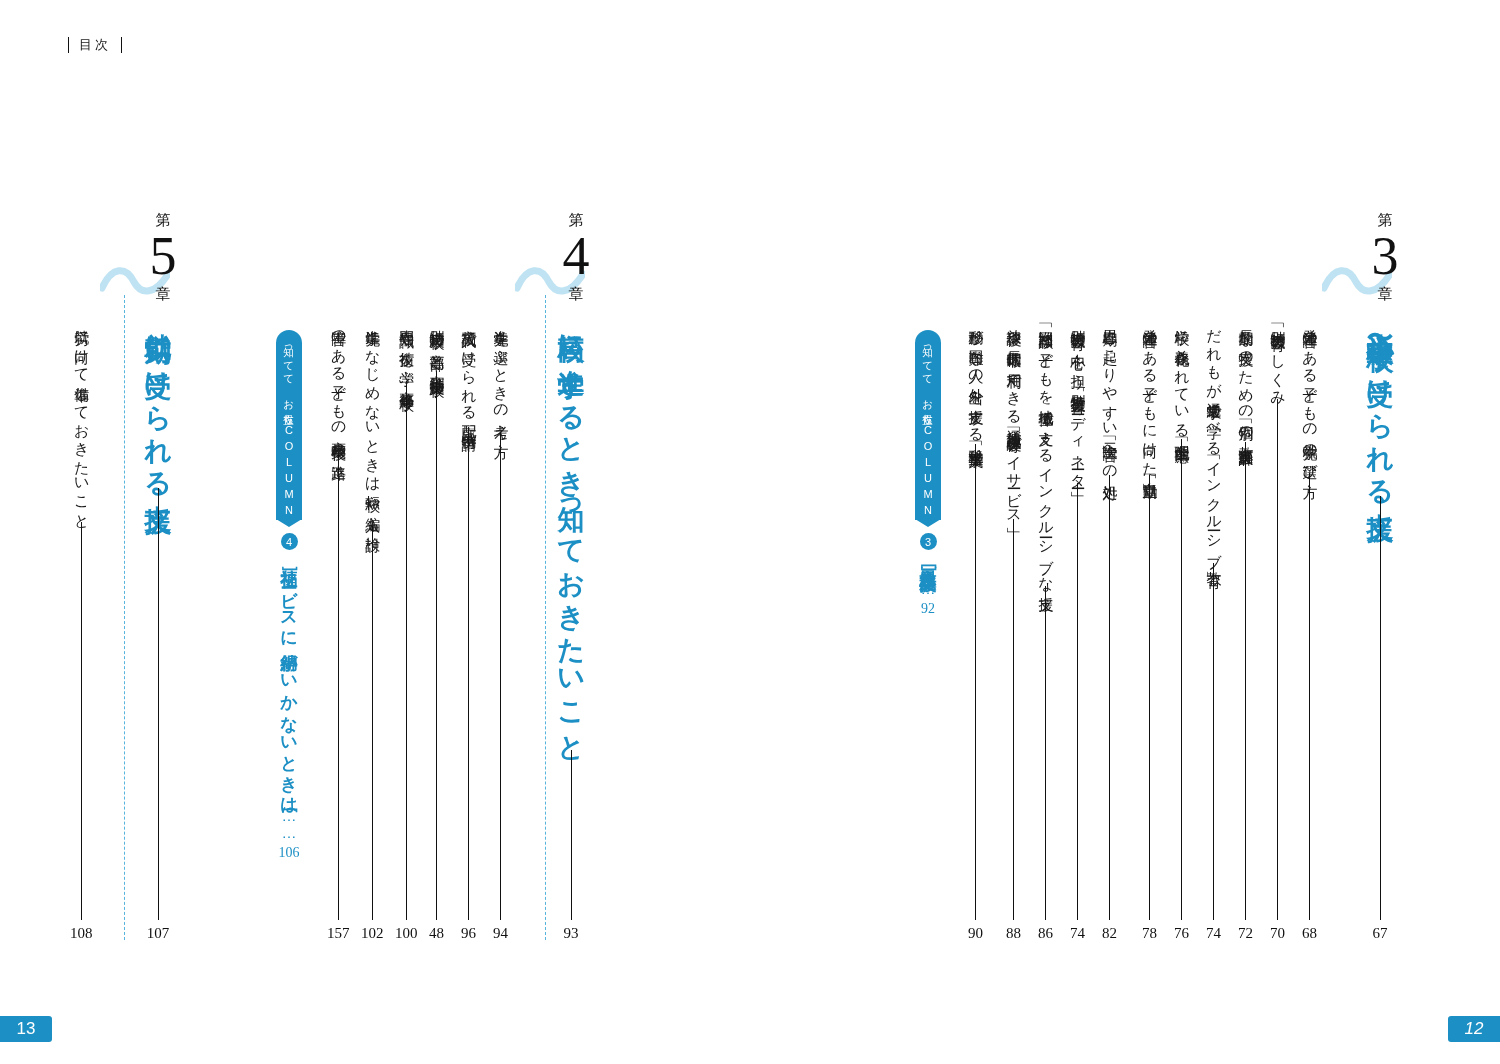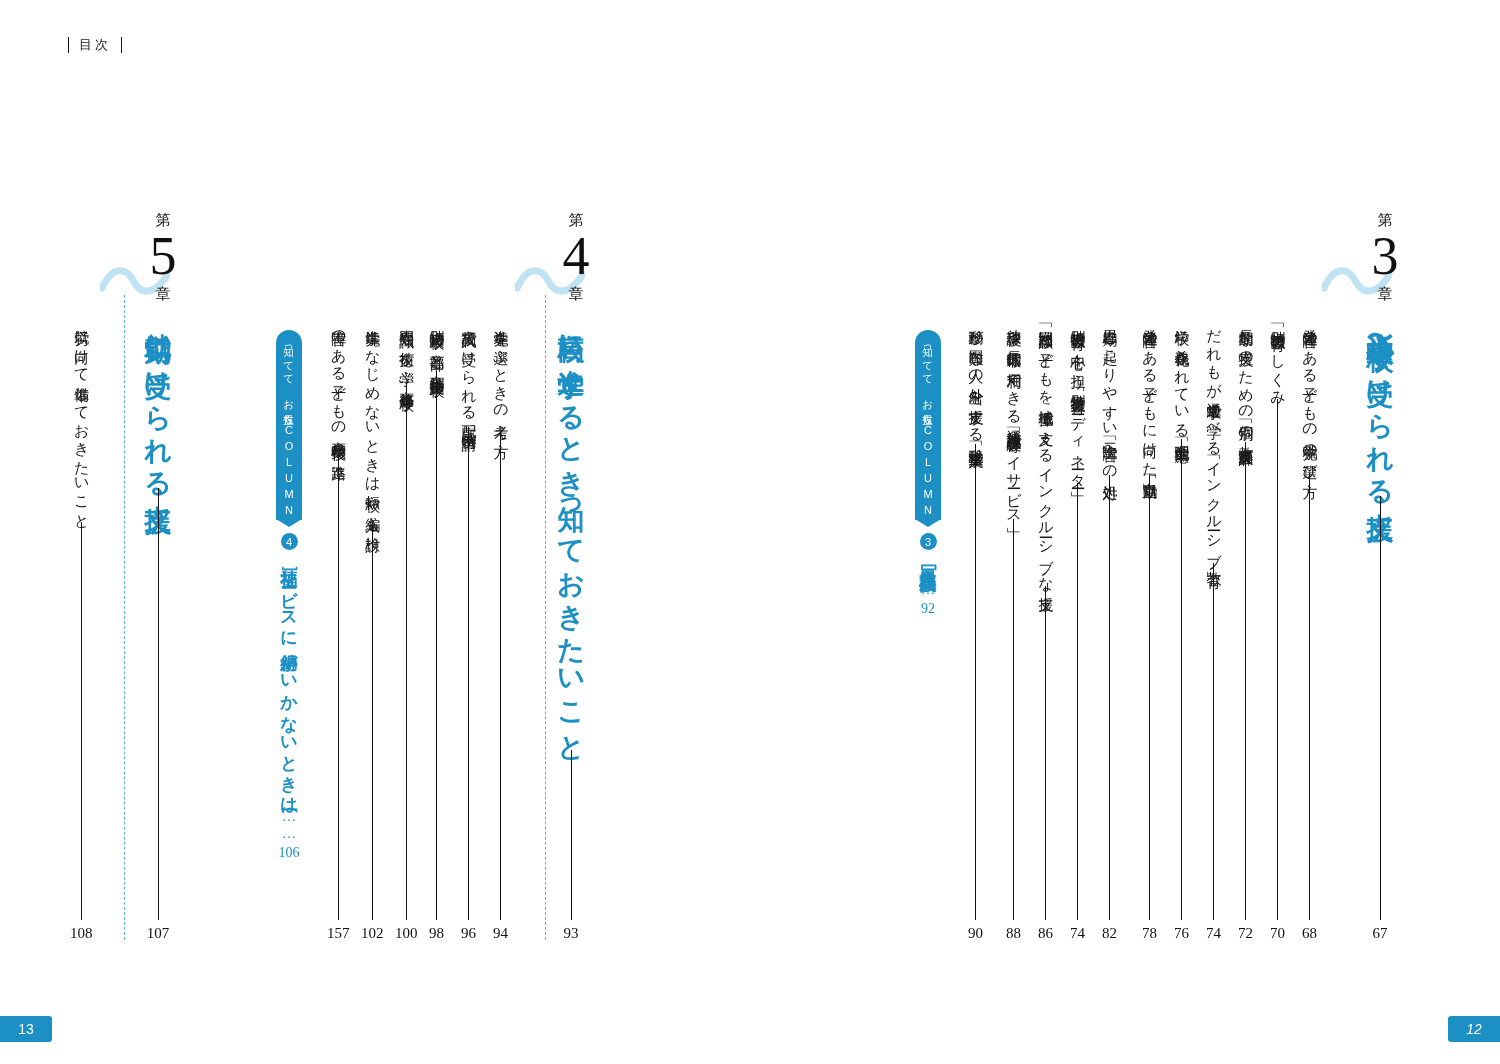--- a/index.html
+++ b/index.html
@@ -18,21 +18,21 @@
     position:absolute;left:68px;top:36px;
     display:flex;align-items:center;gap:10px;
     font-size:13px;letter-spacing:3px;color:#1a1a1a;
   }
   .toc-header .bar{display:inline-block;width:1px;height:16px;background:#111;}
 
   
   .folio{
     position:absolute;bottom:22px;
     width:52px;height:26px;background:#1c8fc4;
-    color:#fff;font-size:14px;
+    color:#fff;font-size:17px;
     display:flex;align-items:center;justify-content:center;
   }
   .folio.left{left:0;border-radius:0 3px 3px 0;}
   .folio.right{right:0;border-radius:3px 0 0 3px;font-style:italic;}
 
   
   .v{
     writing-mode:vertical-rl;
     text-orientation:upright;
     white-space:nowrap;
@@ -245,21 +245,21 @@
       <span class="pg">94</span>
     </div>
     <div class="entry" style="left:459px;top:318px;height:624px;">
       <span class="vmix txt">高校入試で受けられる配慮 「特例申請」</span>
       <span class="leader" style="flex:1 1 auto;"></span>
       <span class="pg">96</span>
     </div>
     <div class="entry" style="left:427px;top:318px;height:624px;">
       <span class="vmix txt">特別支援学校の高等部と高等特別支援学校</span>
       <span class="leader" style="flex:1 1 auto;"></span>
-      <span class="pg">98</span>
+      <span class="pg">48</span>
     </div>
     <div class="entry" style="left:395px;top:318px;height:624px;">
       <span class="vmix txt">専門知識や技術を学ぶ高等専修学校</span>
       <span class="leader" style="flex:1 1 auto;"></span>
       <span class="pg">100</span>
     </div>
     <div class="entry" style="left:361px;top:318px;height:624px;">
       <span class="vmix txt">進学先になじめないときは転校や編入も検討</span>
       <span class="leader" style="flex:1 1 auto;"></span>
       <span class="pg">102</span>

